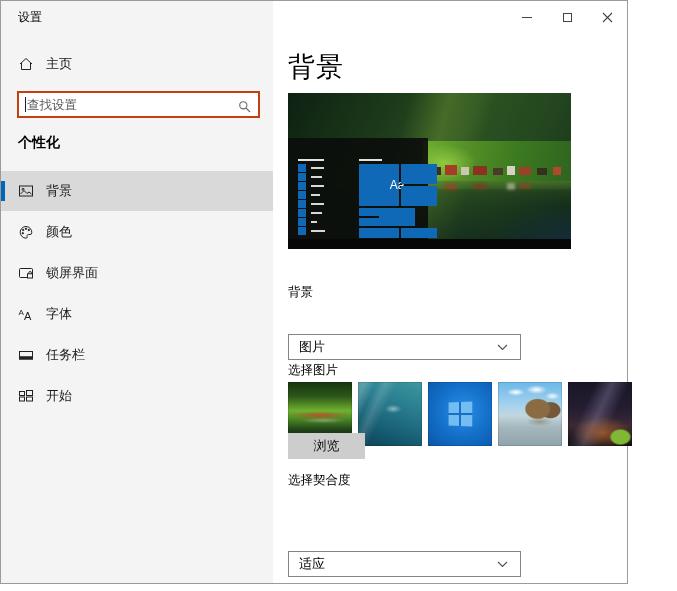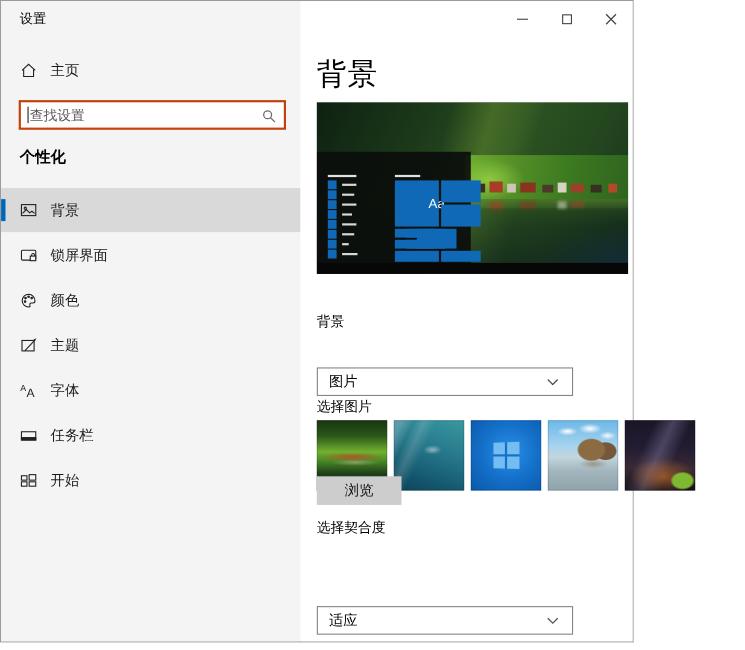--- a/index.html
+++ b/index.html
@@ -1,17 +1,17 @@
 <!DOCTYPE html>
 <html><head>
 <meta charset="utf-8">
 <style>
   * { box-sizing: border-box; margin: 0; padding: 0; }
   html,body { width:677px; height:591px; background:#fff; font-family:"Liberation Sans", sans-serif; overflow:hidden; }
-  .window { position:absolute; left:0; top:0; width:576px; height:584px; border:1px solid #9b9b9b; background:#fff; }
+  .window { position:absolute; left:0; top:0; width:628px; height:584px; border:1px solid #9b9b9b; background:#fff; }
 
   
   .window-title { position:absolute; left:17px; top:8px; font-size:12px; color:#000; z-index:5; }
   .win-controls { position:absolute; right:0; top:0; display:flex; z-index:6; }
   .win-btn { width:40px; height:32px; display:flex; align-items:center; justify-content:center; cursor:pointer; }
   .glyph-min { width:10px; height:1px; background:#444; }
   .glyph-max { width:9px; height:9px; border:1px solid #444; background:transparent; }
 
   
   .sidebar { position:absolute; left:0; top:0; width:272px; height:100%; background:#f4f4f4; }
@@ -138,52 +138,42 @@
             <path d="M2.5 11 L6 7.5 L9 10.5 L11 9 L13.5 11"></path>
           </svg>
         </span>
         <span class="nav-label">背景</span>
       </div>
 
       <div class="nav-item">
 
         <span class="nav-icon">
           <svg width="16" height="16" viewBox="0 0 16 16" fill="none" stroke="#222" stroke-width="1">
-            <rect x="1.5" y="3.5" width="13" height="9" rx="1"></rect>
-            <rect x="9.5" y="8.8" width="5" height="4.2" fill="#f4f4f4"></rect>
-            <path d="M10.8 8.8 v-1 a1.3 1.3 0 0 1 2.6 0 v1" fill="none"></path>
-          </svg>
-        </span>
-        <span class="nav-label">锁屏界面</span>
-      </div>
-
-      <div class="nav-item">
-
-        <span class="nav-icon">
-          <svg width="16" height="16" viewBox="0 0 16 16" fill="none" stroke="#222" stroke-width="1">
             <path d="M8 2.5 a5.8 5.8 0 1 0 0 11.6 c1.2 0 1.6-.9 1.2-1.7 c-.4-.9 0-1.9 1.2-1.9 h1.6 a1.8 1.8 0 0 0 1.8-1.8 A5.9 5.9 0 0 0 8 2.5 Z"></path>
             <circle cx="5.2" cy="6" r=".7" fill="#222"></circle>
               <circle cx="8" cy="4.8" r=".7" fill="#222"></circle>
             <circle cx="10.8" cy="6" r=".7" fill="#222"></circle>
               <circle cx="4.8" cy="9.2" r=".7" fill="#222"></circle>
           </svg>
         </span>
         <span class="nav-label">颜色</span>
       </div>
 
       <div class="nav-item">
 
         <span class="nav-icon">
           <svg width="16" height="16" viewBox="0 0 16 16" fill="none" stroke="#222" stroke-width="1">
-            <rect x="2" y="3.5" width="11" height="9.5"></rect>
-            <path d="M4.5 13 L13.5 3.5 M13.5 3.5 L14 2.5 L12.8 3"></path>
-          </svg>
-        </span>
-        <span class="nav-label">主题</span>
-      </div>
+            <rect x="1.5" y="3.5" width="13" height="9" rx="1"></rect>
+            <rect x="9.5" y="8.8" width="5" height="4.2" fill="#f4f4f4"></rect>
+            <path d="M10.8 8.8 v-1 a1.3 1.3 0 0 1 2.6 0 v1" fill="none"></path>
+          </svg>
+        </span>
+        <span class="nav-label">锁屏界面</span>
+      </div>
+
 
       <div class="nav-item">
 
         <span class="nav-icon">
           <svg width="16" height="16" viewBox="0 0 16 16" fill="#222">
             <text x="0.5" y="8.5" font-size="8" font-family="Liberation Sans, sans-serif">A</text>
             <text x="6" y="13.5" font-size="11" font-family="Liberation Sans, sans-serif">A</text>
           </svg>
         </span>
         <span class="nav-label">字体</span>

